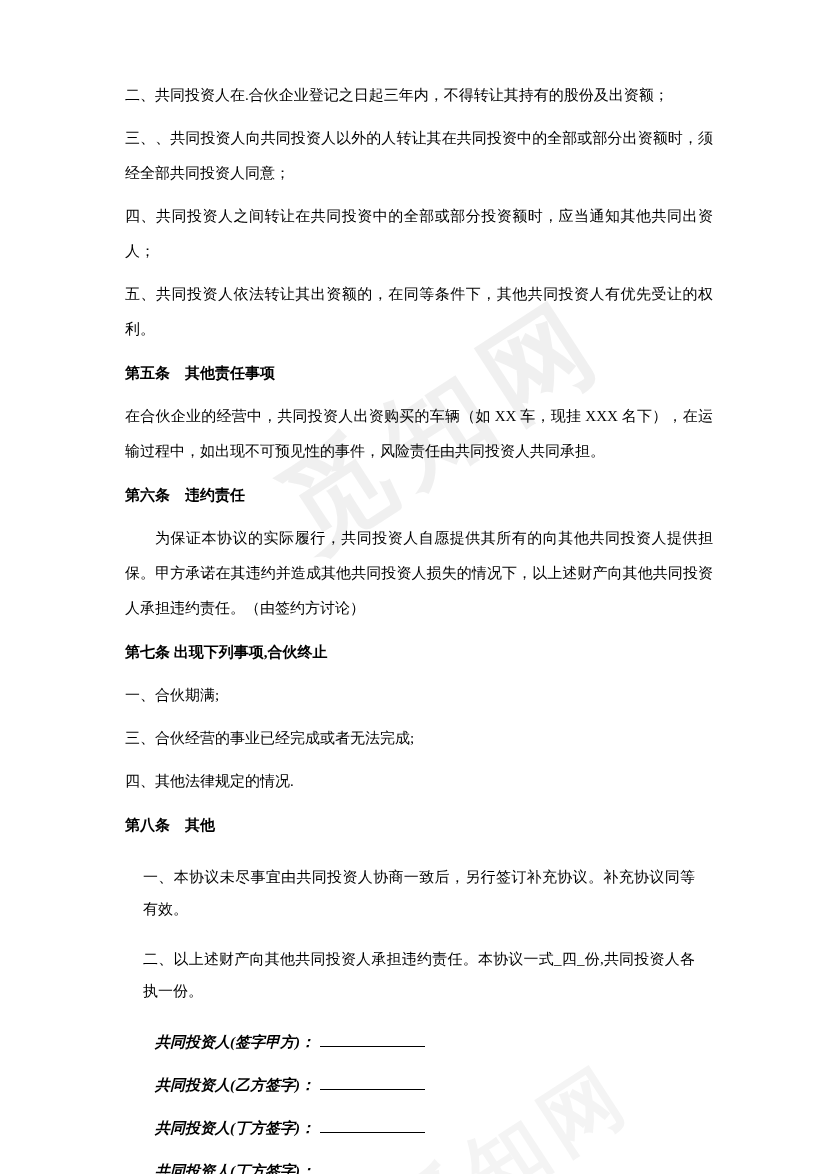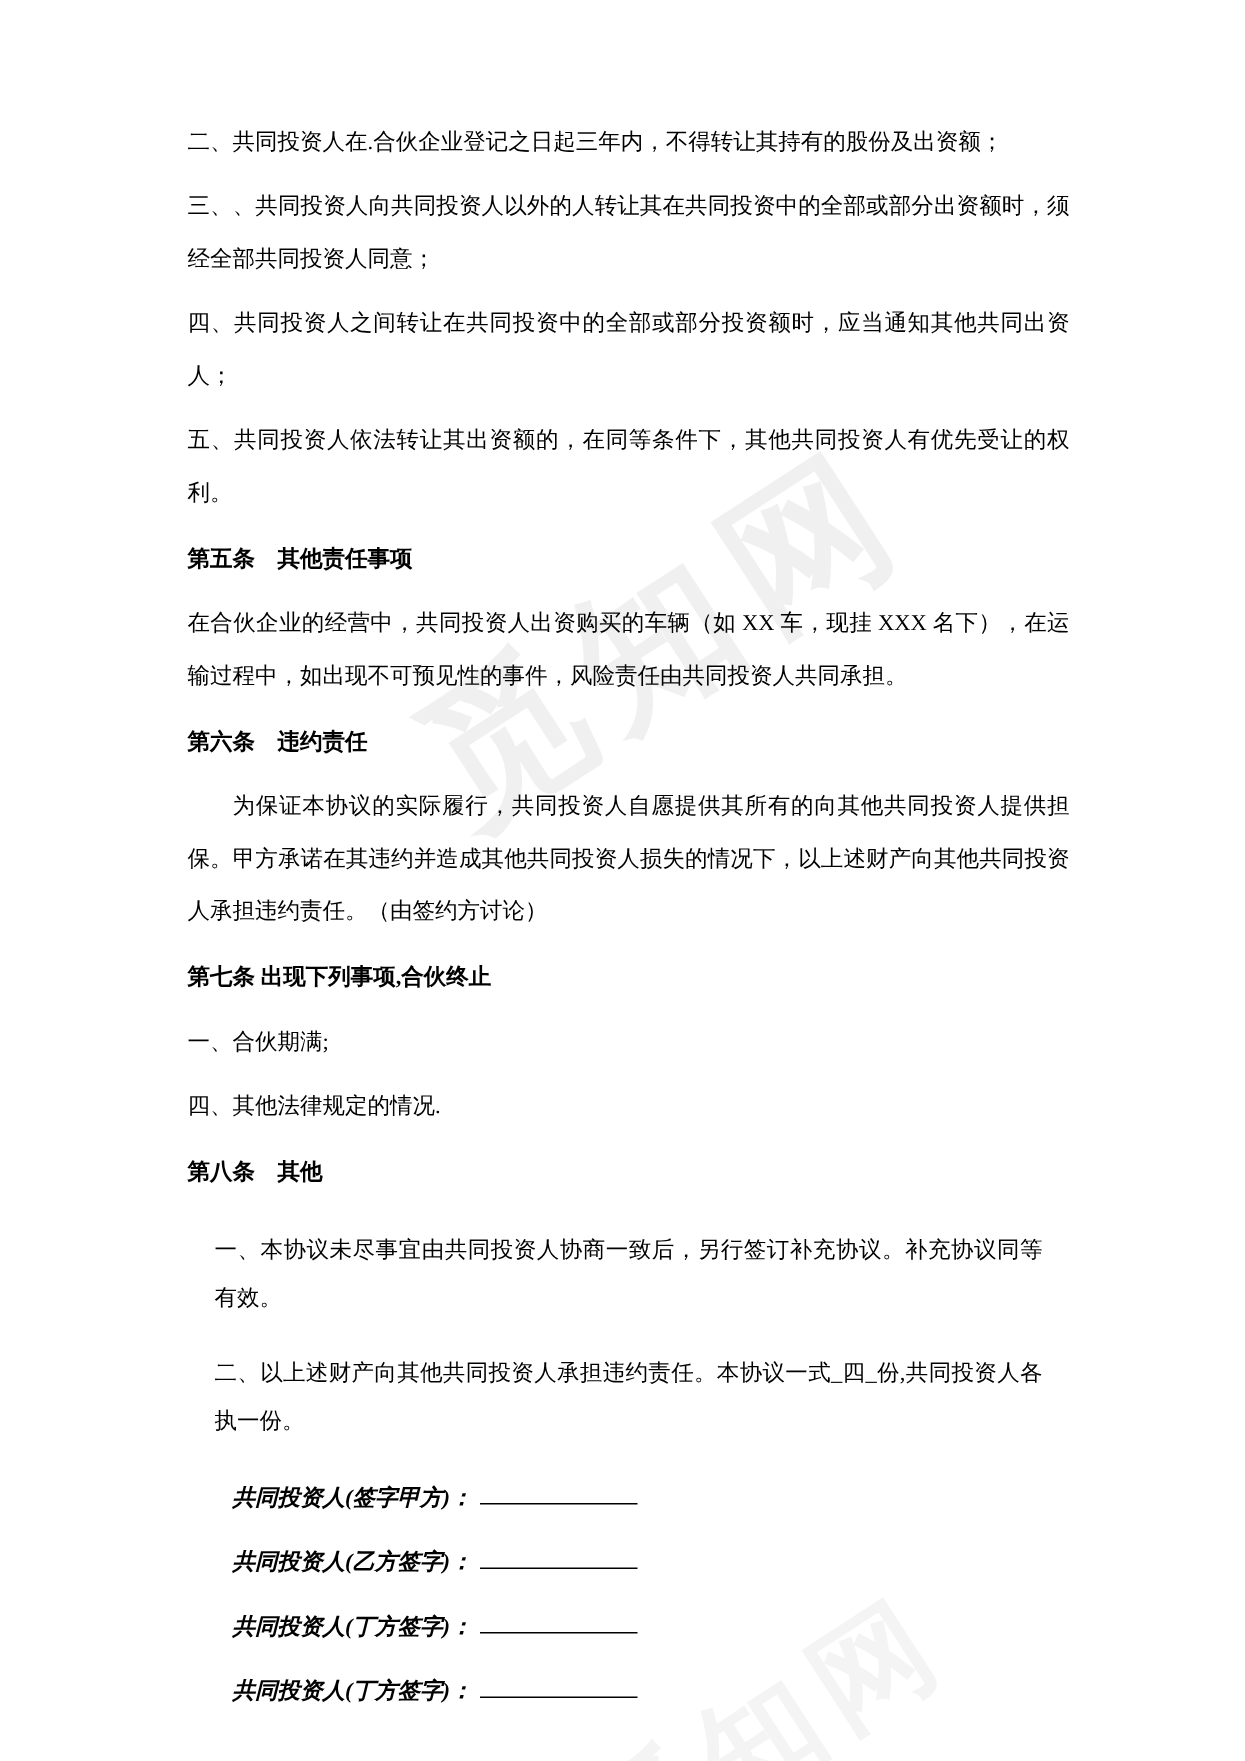--- a/index.html
+++ b/index.html
@@ -121,20 +121,21 @@
     <p class="para">五、共同投资人依法转让其出资额的，在同等条件下，其他共同投资人有优先受让的权利。</p>
 
     <h3 class="heading">第五条　其他责任事项</h3>
     <p class="para">在合伙企业的经营中，共同投资人出资购买的车辆（如 XX 车，现挂 XXX 名下），在运输过程中，如出现不可预见性的事件，风险责任由共同投资人共同承担。</p>
 
     <h3 class="heading">第六条　违约责任</h3>
     <p class="para indent">为保证本协议的实际履行，共同投资人自愿提供其所有的向其他共同投资人提供担保。甲方承诺在其违约并造成其他共同投资人损失的情况下，以上述财产向其他共同投资人承担违约责任。（由签约方讨论）</p>
 
     <h3 class="heading">第七条 出现下列事项,合伙终止</h3>
     <p class="para list-item">一、合伙期满;</p>
+    <p class="para list-item">三、合伙经营的事业已经完成或者无法完成;</p>
     <p class="para list-item">四、其他法律规定的情况.</p>
 
     <h3 class="heading heading-tight">第八条　其他</h3>
     <p class="para tight">一、本协议未尽事宜由共同投资人协商一致后，另行签订补充协议。补充协议同等有效。</p>
     <p class="para tight">二、以上述财产向其他共同投资人承担违约责任。本协议一式_四_份,共同投资人各执一份。</p>
 
     <div class="signatures">
       <p class="sig-line">
         <span>共同投资人(签字甲方)：</span><span class="blank"></span>
       </p>

